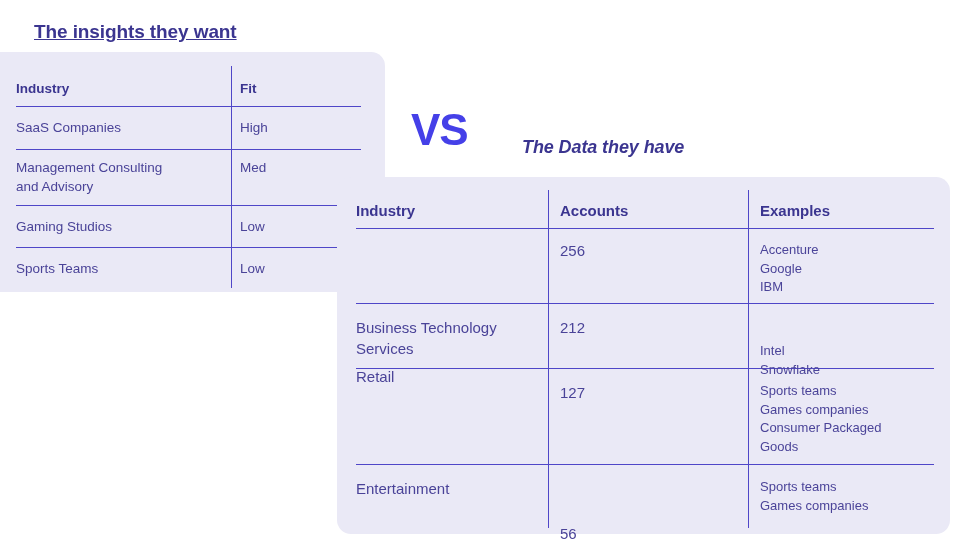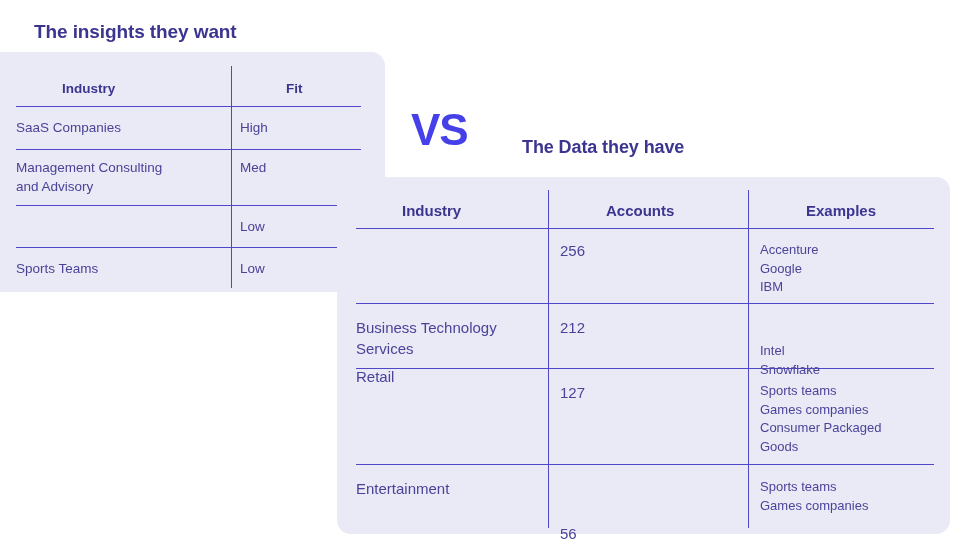--- a/index.html
+++ b/index.html
@@ -25,25 +25,27 @@
     position: absolute;
     font-weight: bold;
     color: #3b3590;
     letter-spacing: -0.1px;
     white-space: nowrap;
   }
   #insights-heading {
     left: 34px;
     top: 21px;
     font-size: 19px;
+    text-decoration: underline;
   }
   #data-heading {
     left: 522px;
     top: 137px;
     font-size: 18px;
+    font-style: italic;
   }
   #vs-label {
     position: absolute;
     left: 411px;
     top: 108px;
     font-size: 44px;
     font-weight: bold;
     color: #4540e8;
     letter-spacing: -1px;
     line-height: 1;
@@ -89,21 +91,20 @@
   }
   .cell {
     position: absolute;
     box-sizing: border-box;
     color: #4a4398;
     white-space: pre-line;
   }
   .cell.head {
     font-weight: bold;
     color: #3b3590;
-    margin-left: 46px;
   }
 
   
   #insights-grid {
     left: 16px;
     top: 66px;
     width: 345px;
     height: 222px;
   }
   #insights-grid .cell {
@@ -158,20 +159,21 @@
     <div class="cell head col-industry" style="top:13px;">Industry</div>
     <div class="cell head col-fit" style="top:13px;">Fit</div>
 
     <div class="cell col-fit" style="top:52px;">High</div>
     <div class="cell col-industry" style="top:52px;">SaaS Companies</div>
 
     <div class="cell col-industry" style="top:92px;">Management Consulting
 and Advisory</div>
     <div class="cell col-fit" style="top:92px;">Med</div>
 
+    <div class="cell col-industry" style="top:151px;">Gaming Studios</div>
     <div class="cell col-fit" style="top:151px;">Low</div>
 
     <div class="cell col-industry" style="top:193px;">Sports Teams</div>
     <div class="cell col-fit" style="top:193px;">Low</div>
   </div>
 
   <div id="vs-label">VS</div>
 
   <div class="panel" id="data-panel"></div>
 

